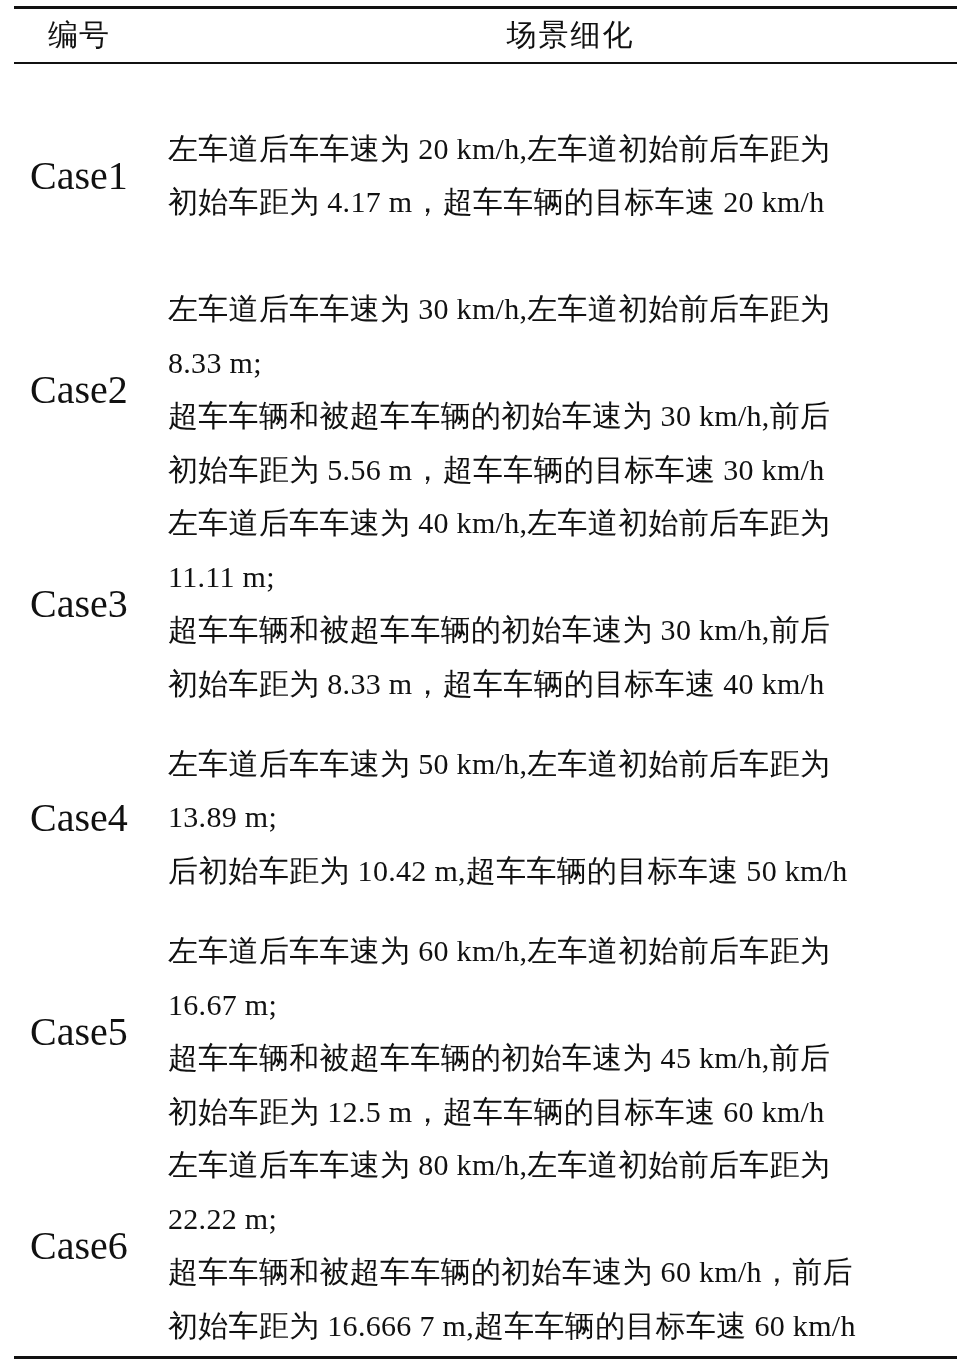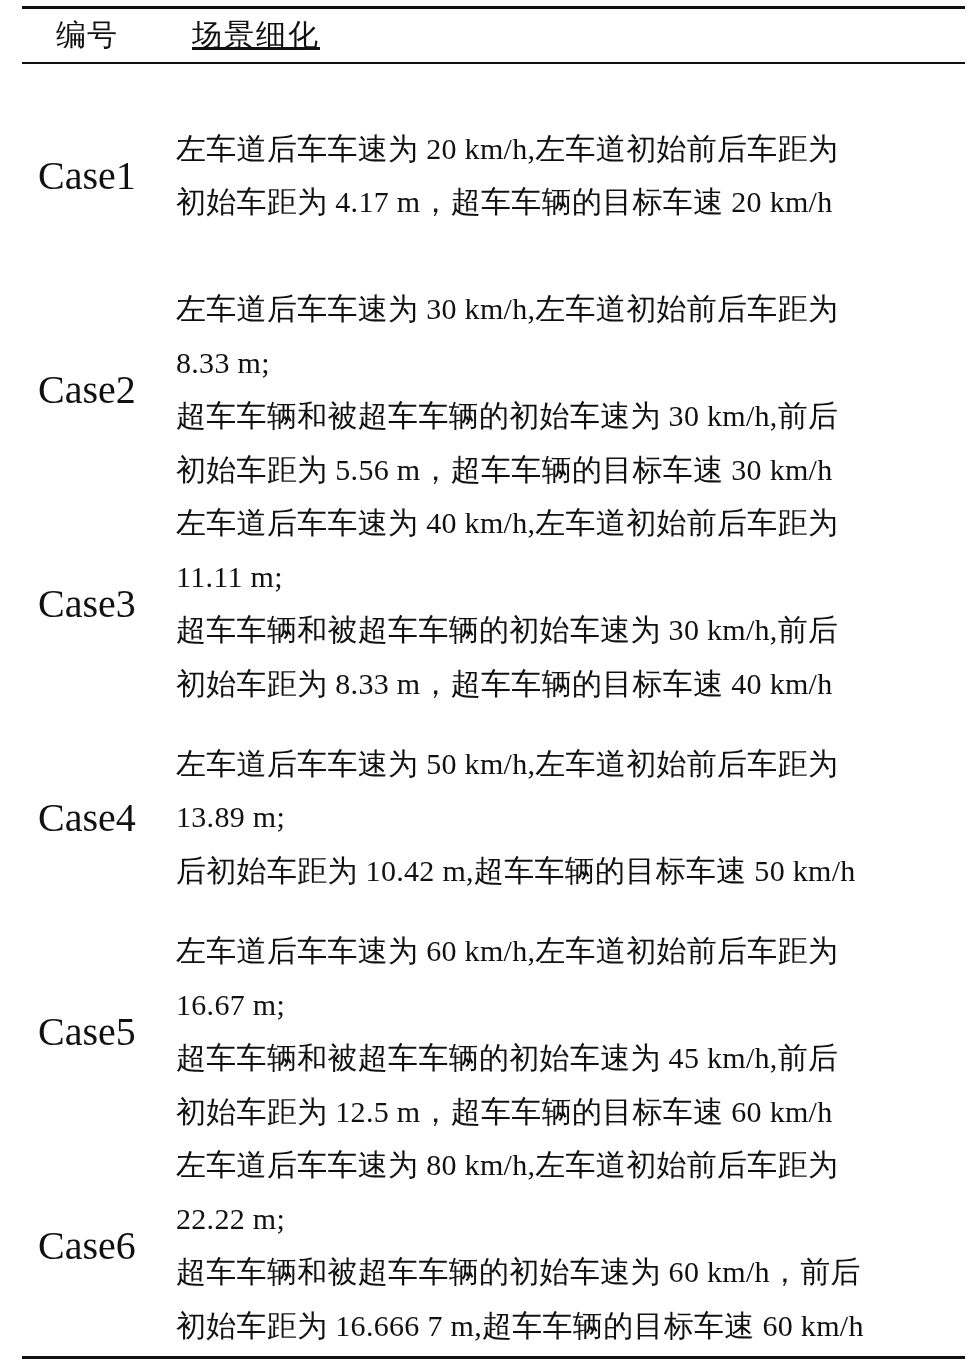--- a/index.html
+++ b/index.html
@@ -10,21 +10,21 @@
     body {
       width: 971px;
       height: 1367px;
       position: relative;
       overflow: hidden;
       font-family: "Liberation Serif", "DejaVu Serif", serif;
       color: #111111;
     }
     .table-wrap {
       position: absolute;
-      left: 22px;
+      left: 14px;
       top: 6px;
       width: 943px;
     }
     .rule-top {
       height: 3px;
       background: #111;
       width: 100%;
     }
     .rule-mid {
       height: 2px;
@@ -42,24 +42,23 @@
       align-items: center;
       font-size: 30px;
     }
     .h-id {
       width: 130px;
       text-align: center;
       letter-spacing: 1px;
     }
     .h-desc {
       flex: 1;
-      text-align: left;
+      text-align: center;
       padding-left: 40px;
       letter-spacing: 2px;
-      text-decoration: underline;
     }
     .body-rows {
       padding-top: 4px;
       padding-bottom: 4px;
     }
     .case-row {
       display: flex;
       align-items: center;
       height: 214px;
     }

